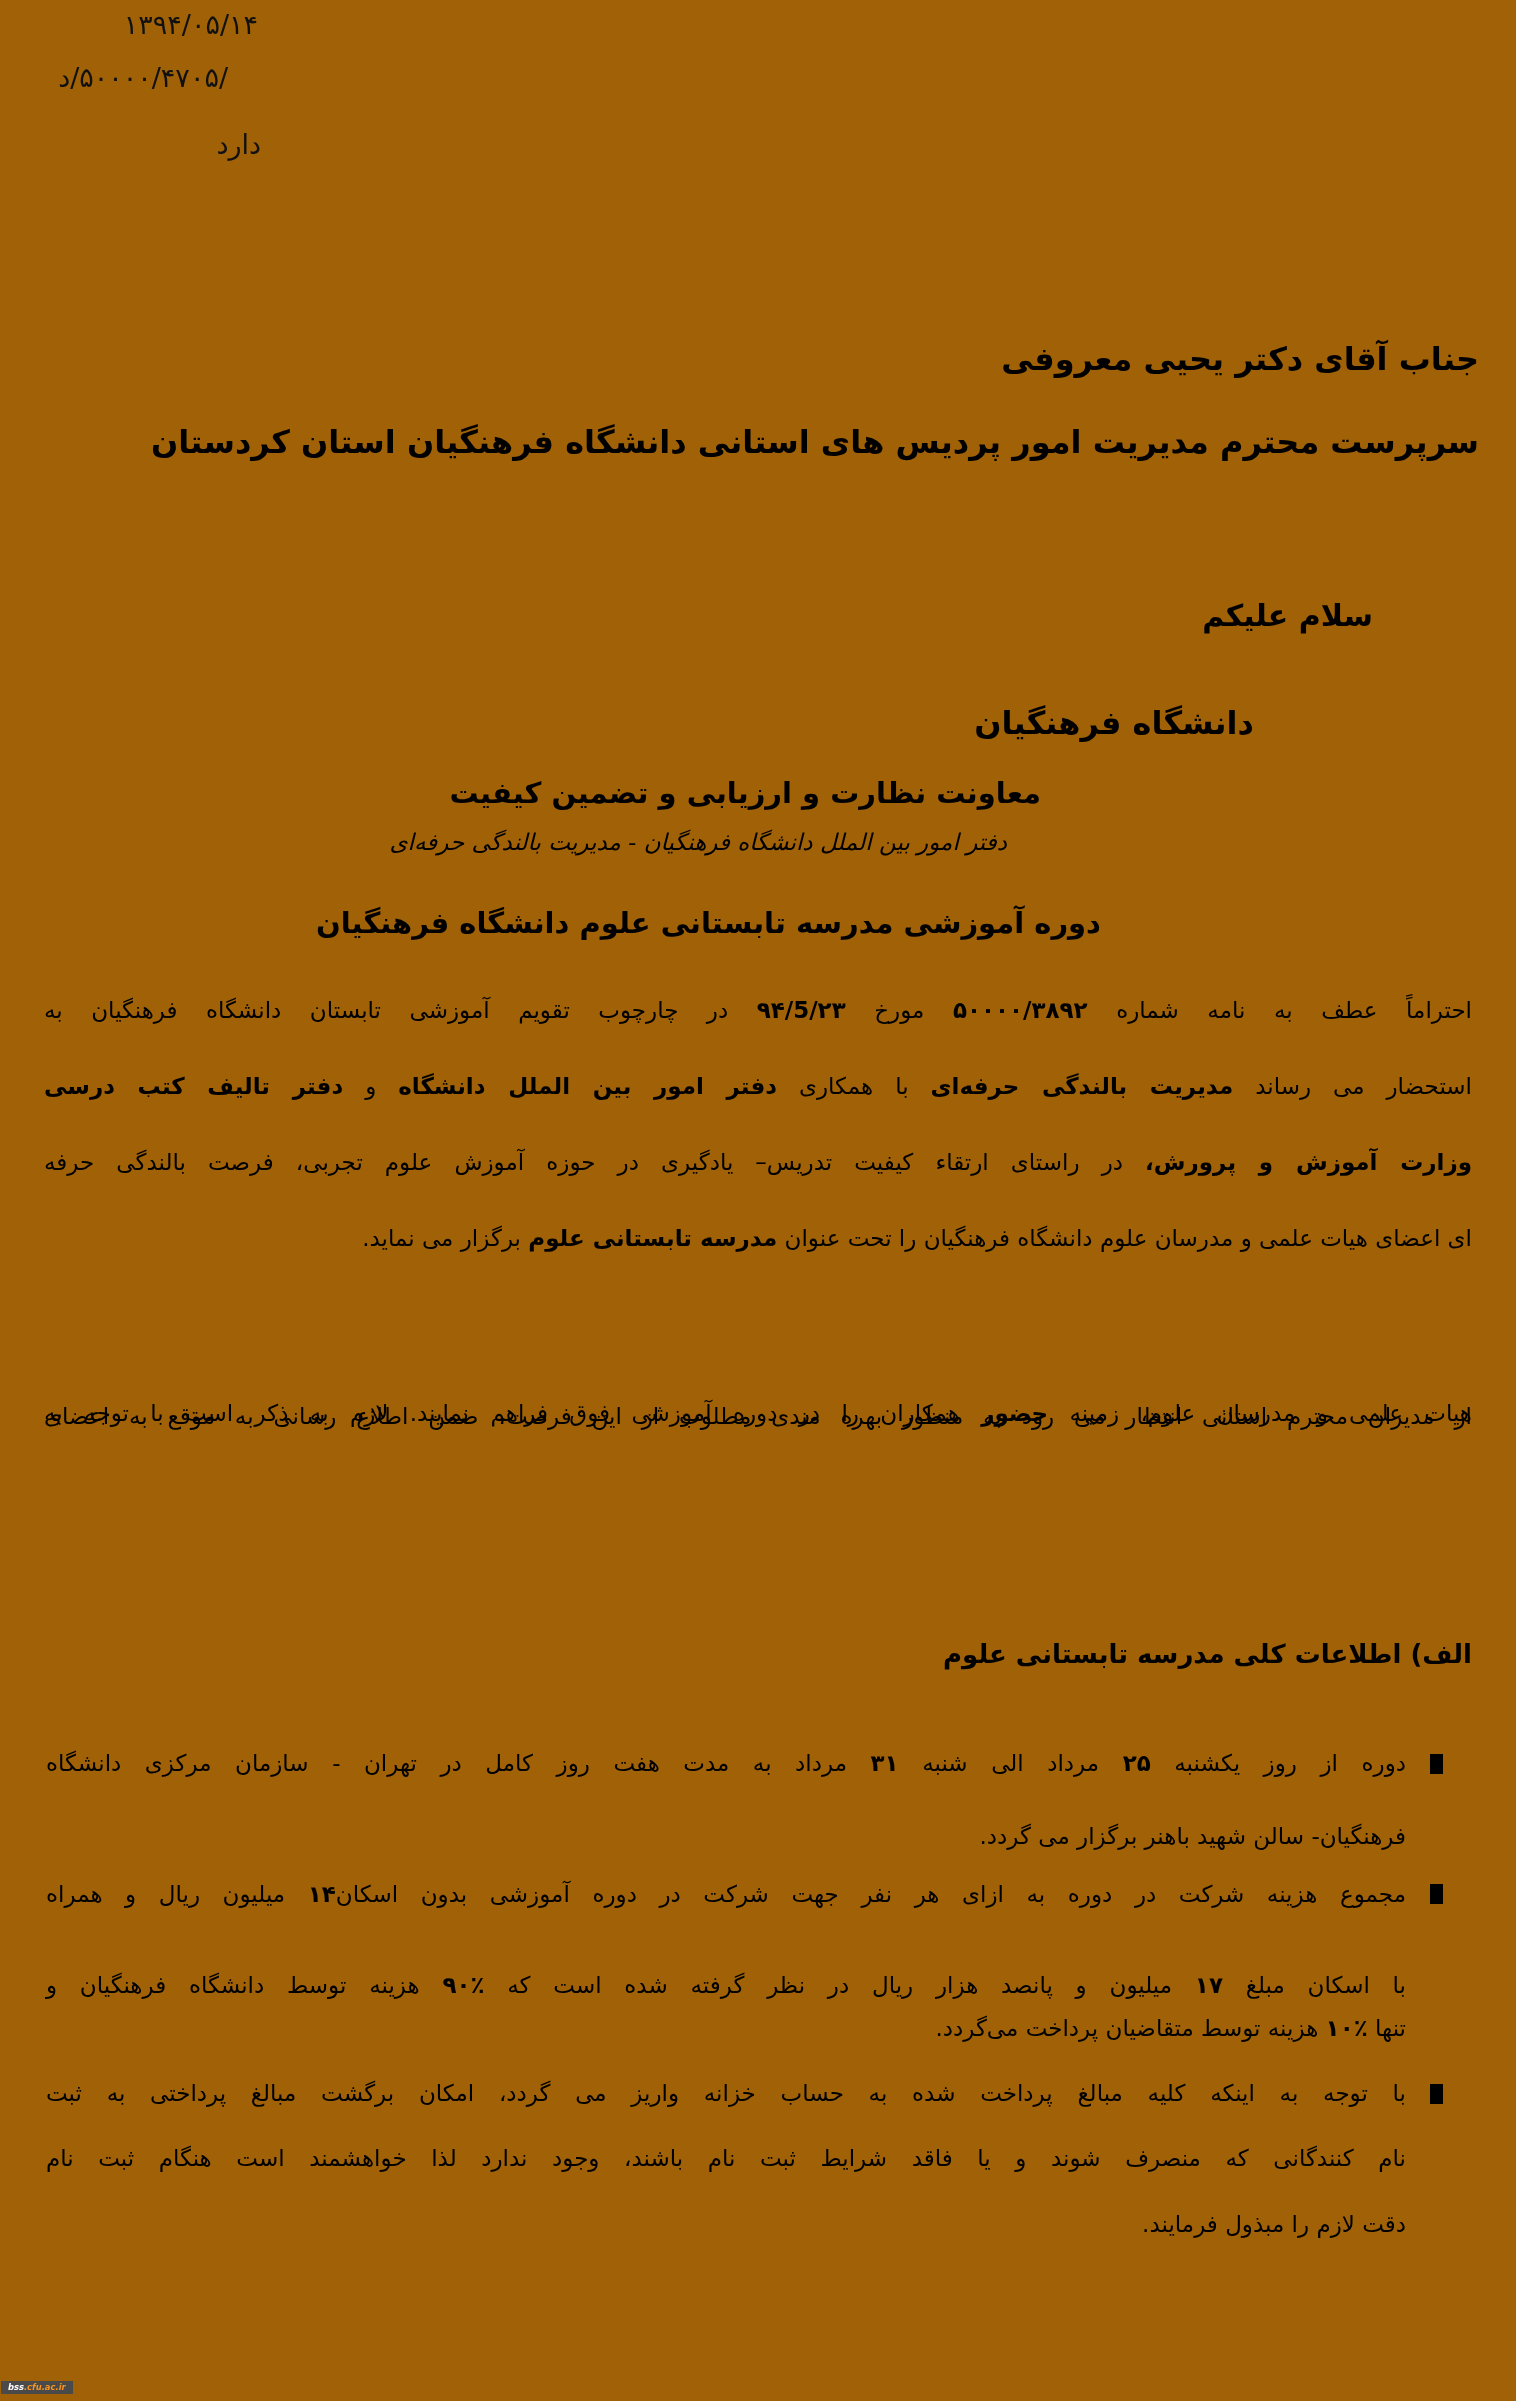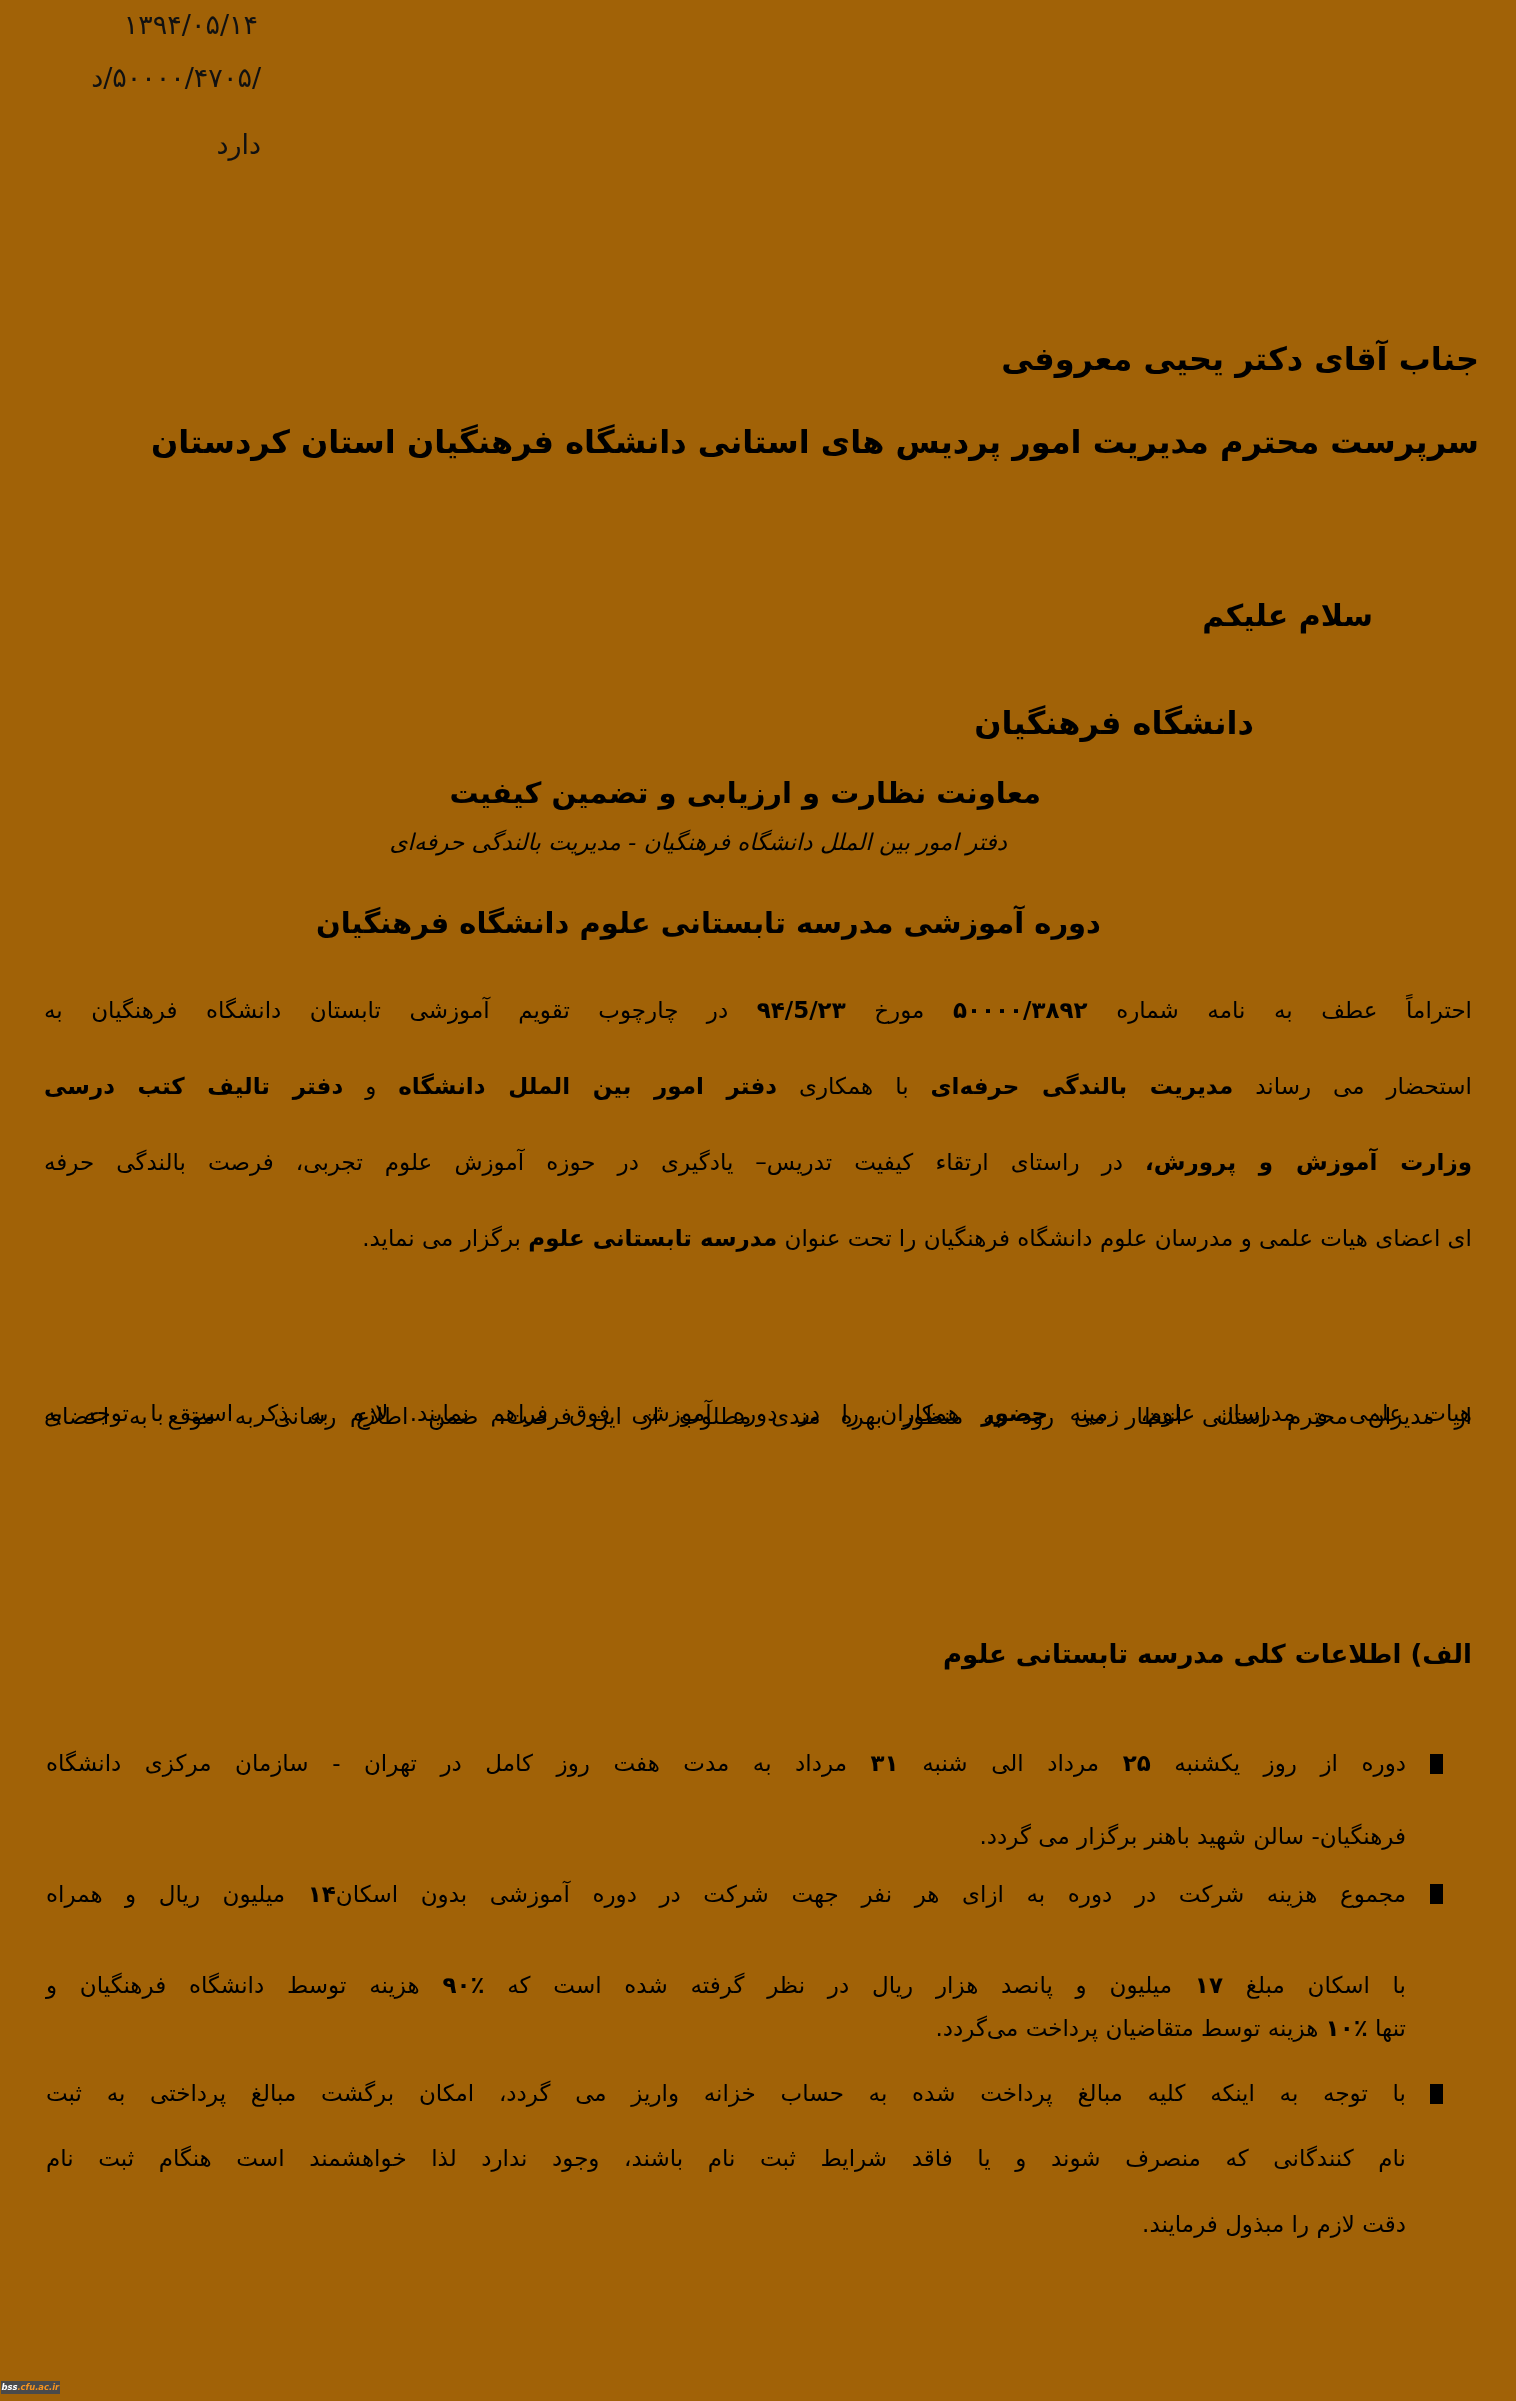--- a/index.html
+++ b/index.html
@@ -10,21 +10,21 @@
     color:#000000;
     position:relative;
     overflow:hidden;
   }
   .page{position:absolute;inset:0;background:#a16207;direction:rtl;}
   .abs{position:absolute;white-space:nowrap;}
 
   
   .lh{font-size:27px;line-height:40px;color:#111;}
   #lh-date{top:4.6px;right:1258px;}
-  #lh-ref{top:58px;right:1255px;}
+  #lh-ref{top:58px;right:1288px;}
   #lh-att{top:125px;right:1255px;}
 
   
   .recipient{font-weight:bold;font-size:32px;color:#000;}
   #rcp1{top:340px;right:37px;}
   #rcp2{top:423px;right:37px;}
 
   
   #salut{top:598px;right:143px;font-weight:bold;font-size:30px;}
 
@@ -51,21 +51,21 @@
 
   
   .sq{
     position:absolute;right:73px;width:13px;height:20px;
     background:#000;
   }
 
   
   #wm{
     position:absolute;left:0.8px;top:2381px;
-    width:59px;height:13px;
+    width:72px;height:13px;
     background:#4a4a4a;
     display:flex;align-items:center;justify-content:center;
     direction:ltr;
     font-size:8.4px;font-weight:bold;font-style:italic;
     line-height:13px;
   }
   #wm .wm-pre{color:#ffffff;}
   #wm .wm-suf{color:#f7941d;}
 </style>
 </head>

